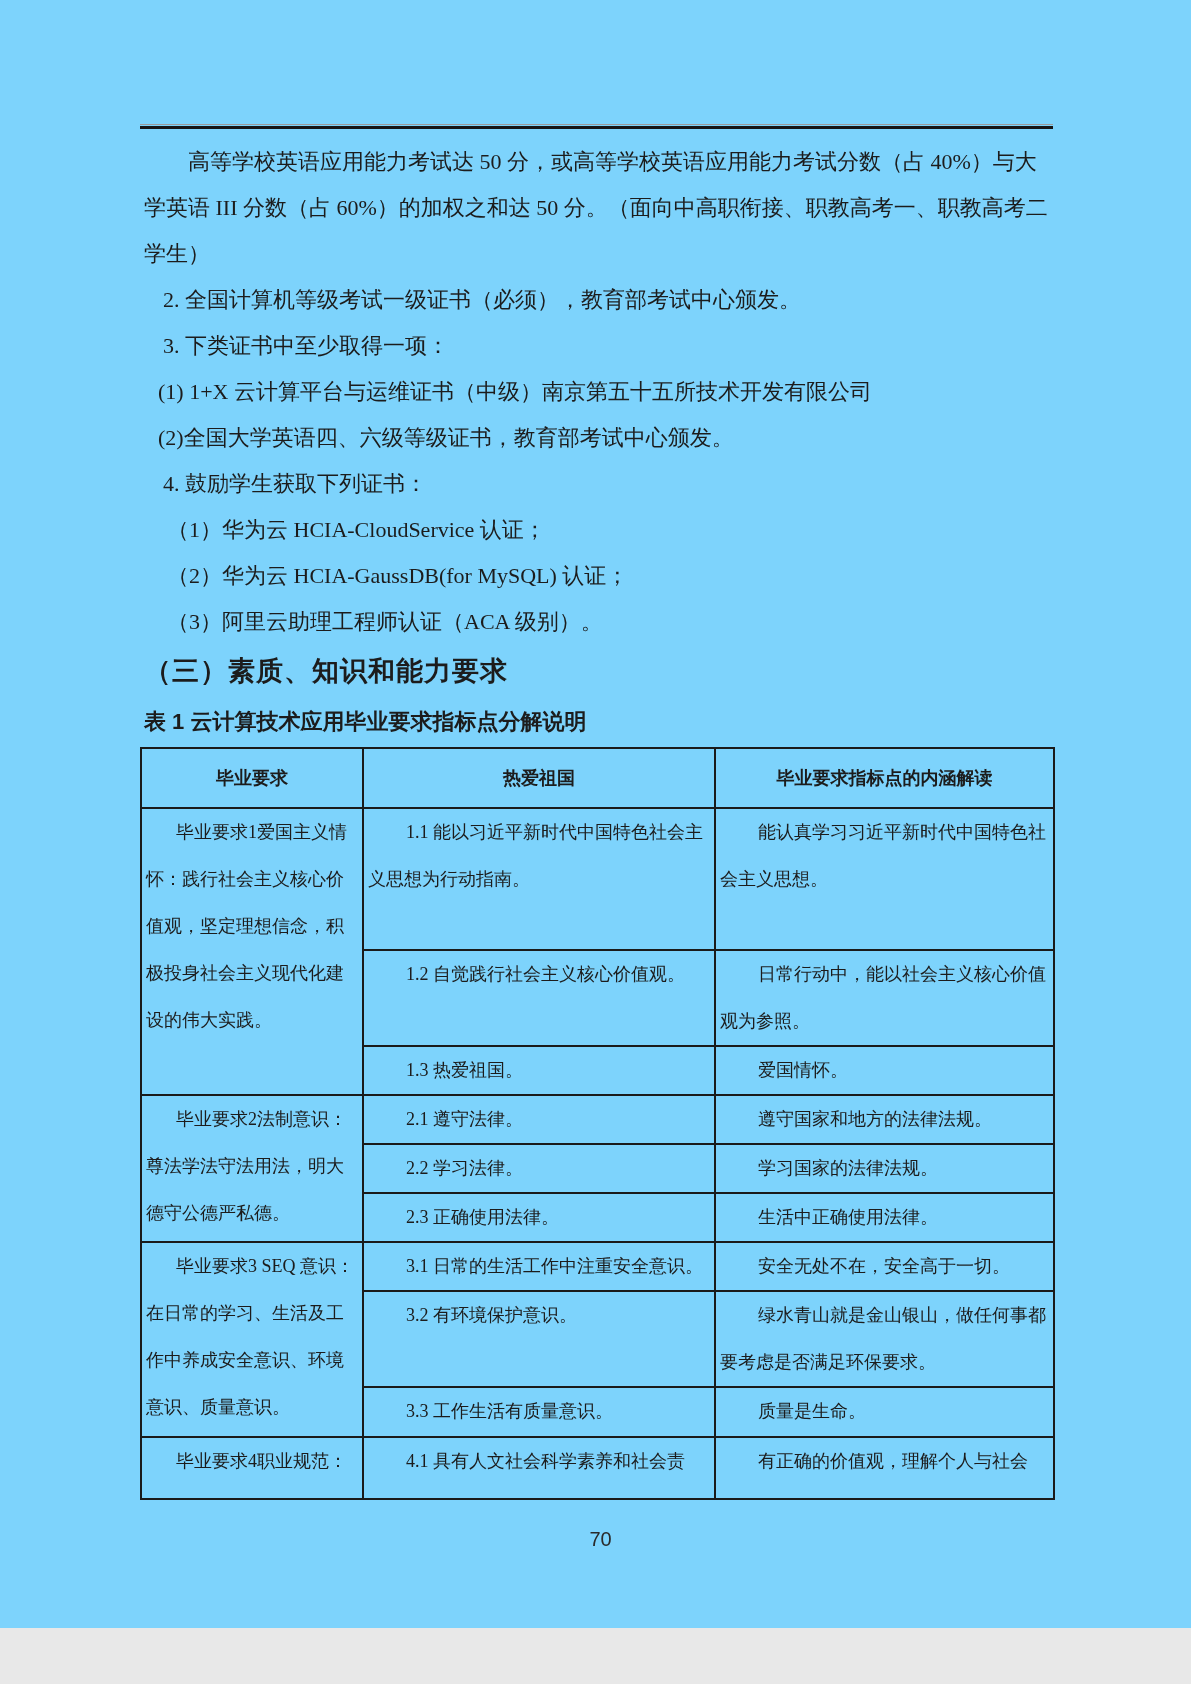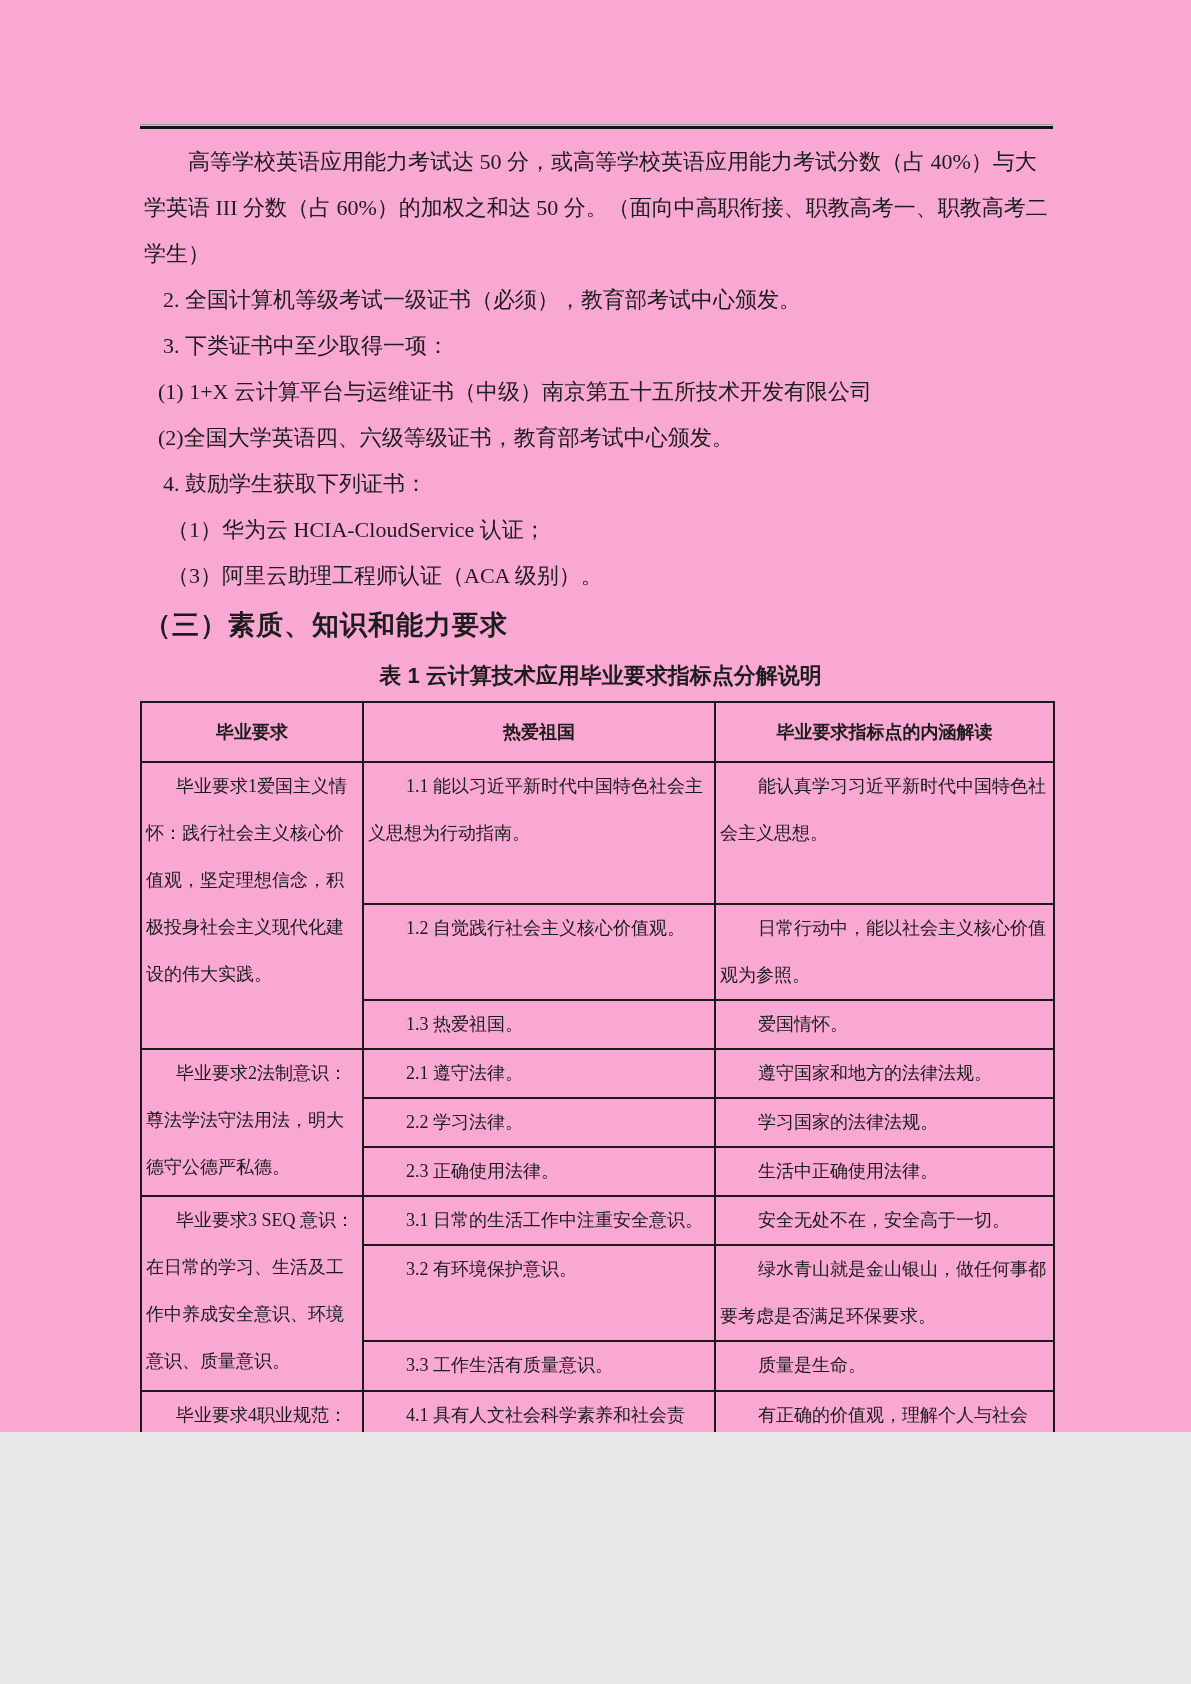--- a/index.html
+++ b/index.html
@@ -1,20 +1,20 @@
 <!DOCTYPE html>
 <html><head>
 <meta charset="utf-8">
 <style>
   html,body{margin:0;padding:0;background:#e8e8e8;}
   .page{
     position:relative;
-    width:1191px;height:1432px;
+    width:1191px;height:1628px;
     margin:0 auto;
-    background:#f9a8d4;
+    background:#7dd3fc;
     color:#1c1c1c;
     font-family:"Liberation Serif","DejaVu Serif",serif;
     overflow:hidden;
     box-sizing:border-box;
     padding-top:124px;
   }
   .header-rule{
     margin:0 138px 0 140px;
     height:1px;
     border-top:1px solid #9a9a9a;
@@ -33,21 +33,20 @@
   .section-heading{
     margin:0;
     font-family:"Liberation Sans","DejaVu Sans",sans-serif;
     font-weight:700;
     font-size:27px;
     line-height:52px;
     letter-spacing:1px;
   }
   .table-title{
     margin:0;
-    text-align:center;
     font-family:"Liberation Sans","DejaVu Sans",sans-serif;
     font-weight:700;
     font-size:22px;
     line-height:50px;
   }
   table.req-table{
     border-collapse:collapse;
     table-layout:fixed;
     width:913px;
     margin-left:-4px;
@@ -94,20 +93,21 @@
 
   <div class="content">
 
     <p class="indent-first">高等学校英语应用能力考试达 50 分，或高等学校英语应用能力考试分数（占 40%）与大学英语 III 分数（占 60%）的加权之和达 50 分。（面向中高职衔接、职教高考一、职教高考二学生）</p>
     <p class="num-item">2. 全国计算机等级考试一级证书（必须），教育部考试中心颁发。</p>
     <p class="num-item">3. 下类证书中至少取得一项：</p>
     <p class="paren-item">(1) 1+X 云计算平台与运维证书（中级）南京第五十五所技术开发有限公司</p>
     <p class="paren-item">(2)全国大学英语四、六级等级证书，教育部考试中心颁发。</p>
     <p class="num-item">4. 鼓励学生获取下列证书：</p>
     <p class="fw-paren-item">（1）华为云 HCIA-CloudService 认证；</p>
+    <p class="fw-paren-item">（2）华为云 HCIA-GaussDB(for MySQL) 认证；</p>
     <p class="fw-paren-item">（3）阿里云助理工程师认证（ACA 级别）。</p>
 
     <h2 class="section-heading">（三）素质、知识和能力要求</h2>
 
     <p class="table-title">表 1 云计算技术应用毕业要求指标点分解说明</p>
 
     <table class="req-table">
       <colgroup>
         <col style="width:222px">
         <col style="width:352px">

